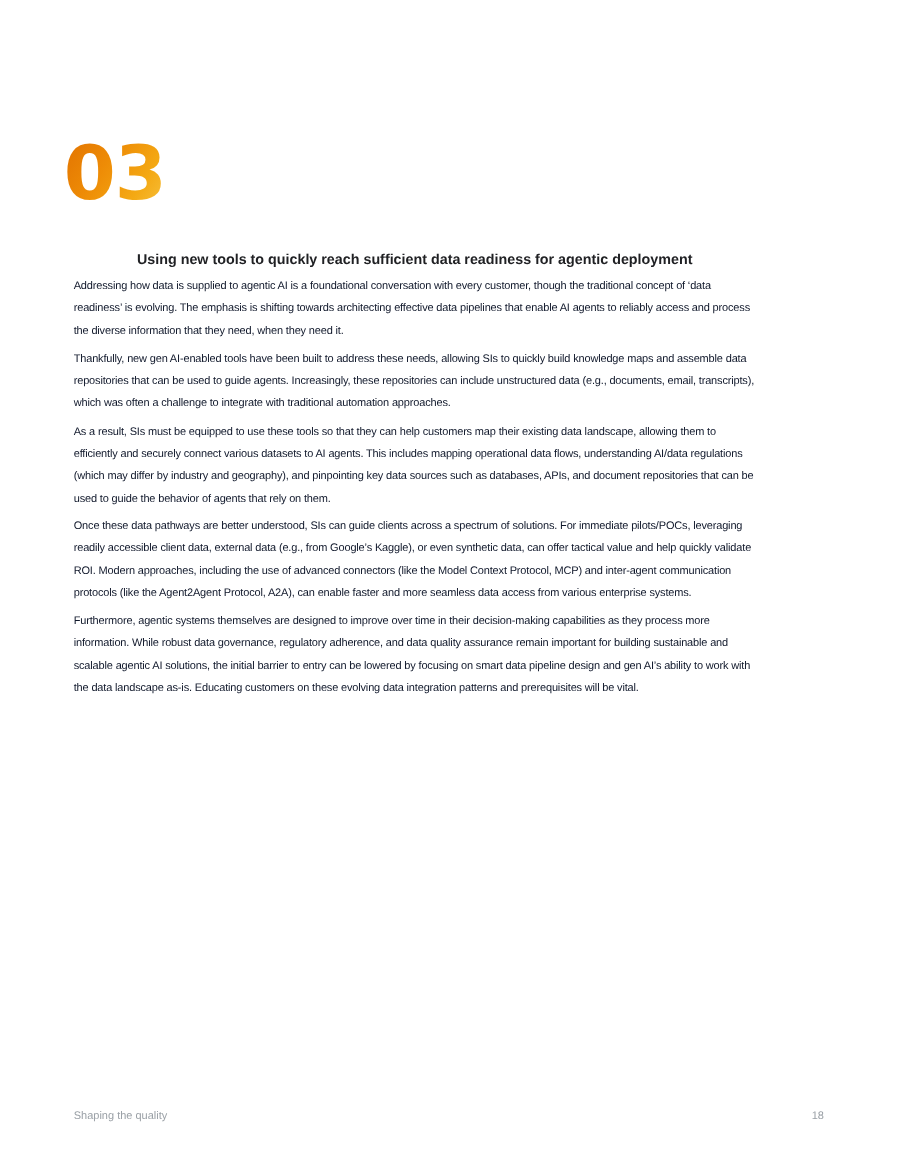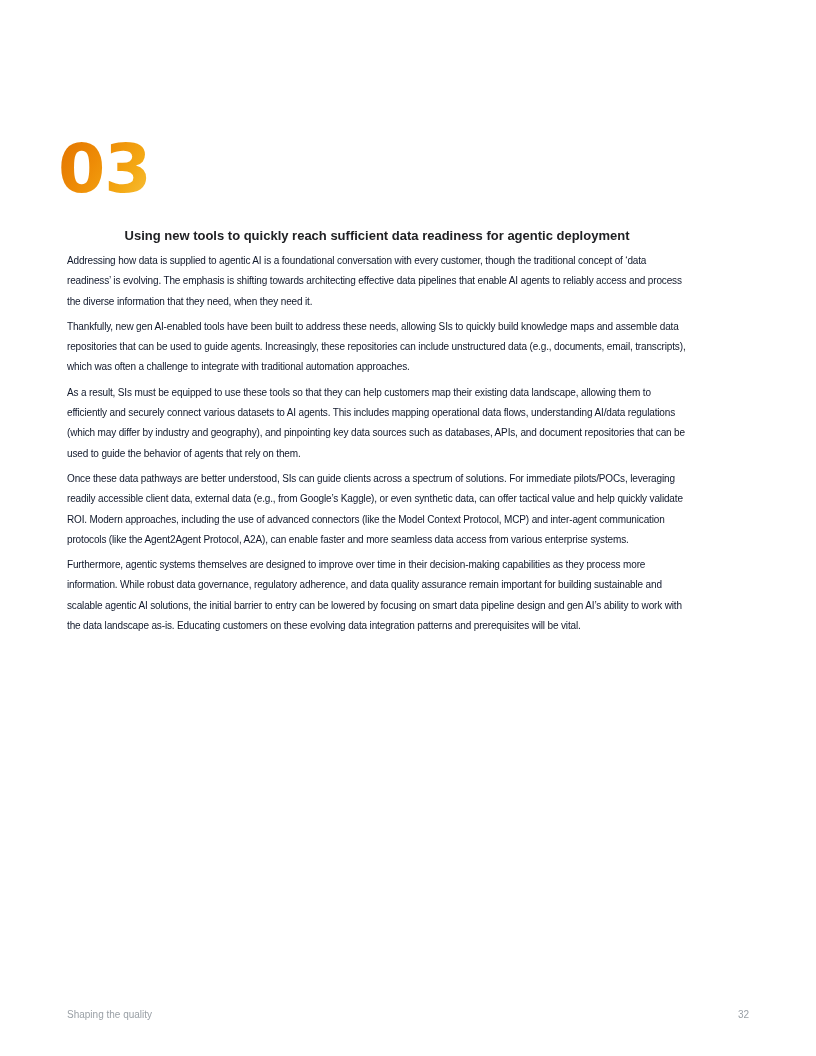--- a/index.html
+++ b/index.html
@@ -11,21 +11,21 @@
       width: 816px;
       height: 1056px;
       position: relative;
       overflow: hidden;
       font-family: "Liberation Sans", "DejaVu Sans", sans-serif;
       color: #202124;
     }
     .section-number {
       position: absolute;
       left: 58px;
-      top: 126px;
+      top: 116px;
       font-family: "DejaVu Sans", "Liberation Sans", sans-serif;
       font-weight: bold;
       font-size: 68px;
       line-height: 86px;
       letter-spacing: -1px;
       background: linear-gradient(125deg, #E06F00 0%, #EE8C06 40%, #F4A914 70%, #F7C84A 100%);
       -webkit-background-clip: text;
       background-clip: text;
       color: transparent;
       -webkit-text-fill-color: transparent;
@@ -76,13 +76,13 @@
 <div class="content">
   <p class="heading">Using new tools to quickly reach sufficient data readiness for agentic deployment</p>
   <p class="para">Addressing how data is supplied to agentic AI is a foundational conversation with every customer, though the traditional concept of ‘data readiness’ is evolving. The emphasis is shifting towards architecting effective data pipelines that enable AI agents to reliably access and process the diverse information that they need, when they need it.</p>
   <p class="para">Thankfully, new gen AI-enabled tools have been built to address these needs, allowing SIs to quickly build knowledge maps and assemble data repositories that can be used to guide agents. Increasingly, these repositories can include unstructured data (e.g., documents, email, transcripts), which was often a challenge to integrate with traditional automation approaches.</p>
   <p class="para">As a result, SIs must be equipped to use these tools so that they can help customers map their existing data landscape, allowing them to efficiently and securely connect various datasets to AI agents. This includes mapping operational data flows, understanding AI/data regulations (which may differ by industry and geography), and pinpointing key data sources such as databases, APIs, and document repositories that can be used to guide the behavior of agents that rely on them.</p>
   <p class="para">Once these data pathways are better understood, SIs can guide clients across a spectrum of solutions. For immediate pilots/POCs, leveraging readily accessible client data, external data (e.g., from Google’s Kaggle), or even synthetic data, can offer tactical value and help quickly validate ROI. Modern approaches, including the use of advanced connectors (like the Model Context Protocol, MCP) and inter-agent communication protocols (like the Agent2Agent Protocol, A2A), can enable faster and more seamless data access from various enterprise systems.</p>
   <p class="para">Furthermore, agentic systems themselves are designed to improve over time in their decision-making capabilities as they process more information. While robust data governance, regulatory adherence, and data quality assurance remain important for building sustainable and scalable agentic AI solutions, the initial barrier to entry can be lowered by focusing on smart data pipeline design and gen AI’s ability to work with the data landscape as-is. Educating customers on these evolving data integration patterns and prerequisites will be vital.</p>
 </div>
 
 <div class="footer-left">Shaping the quality</div>
-<div class="footer-right">32</div>
+<div class="footer-right">18</div>
 
 </body></html>

